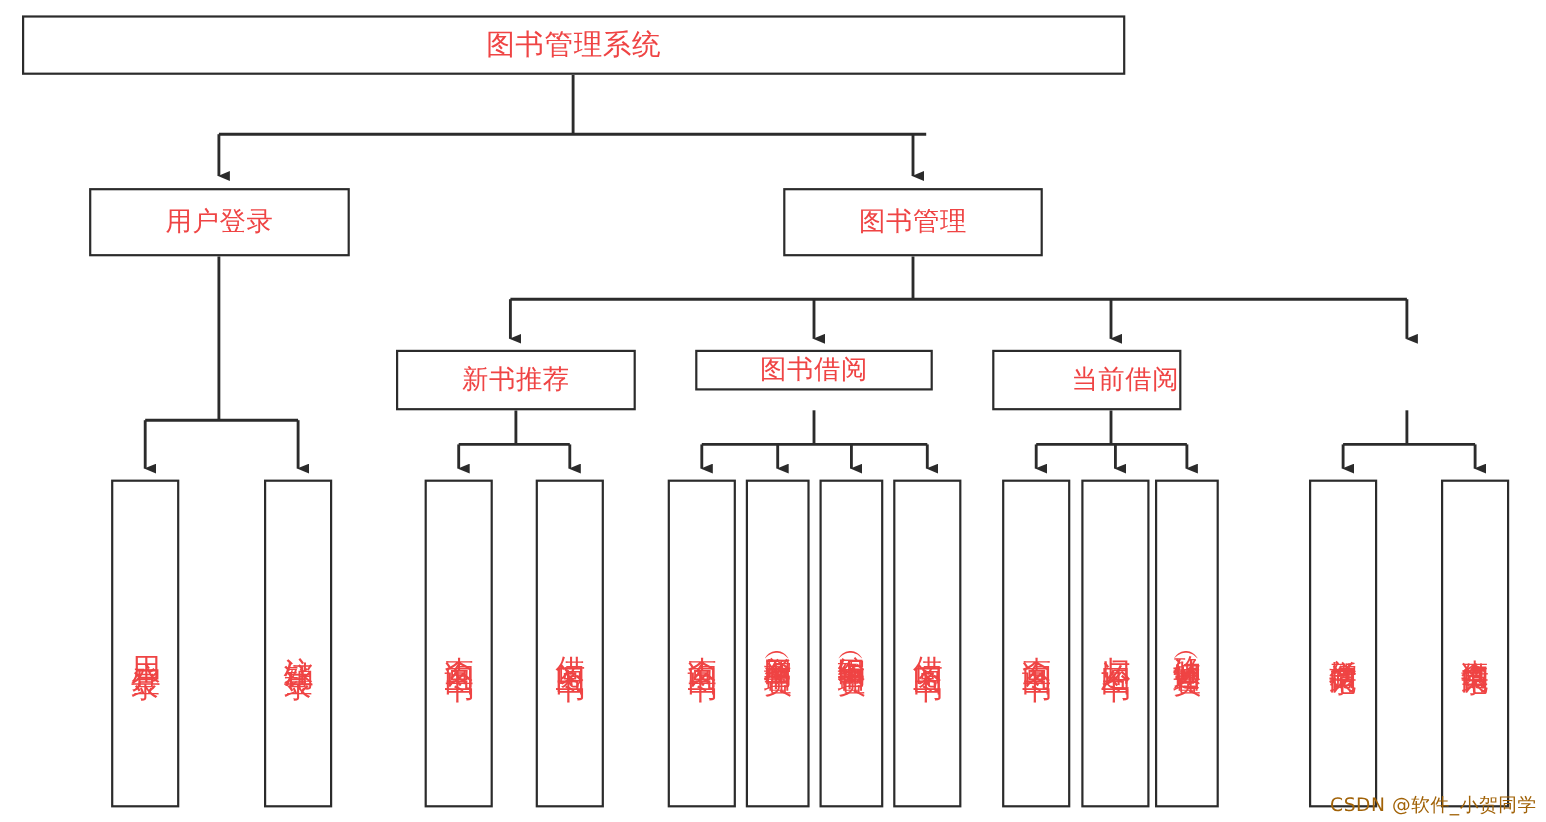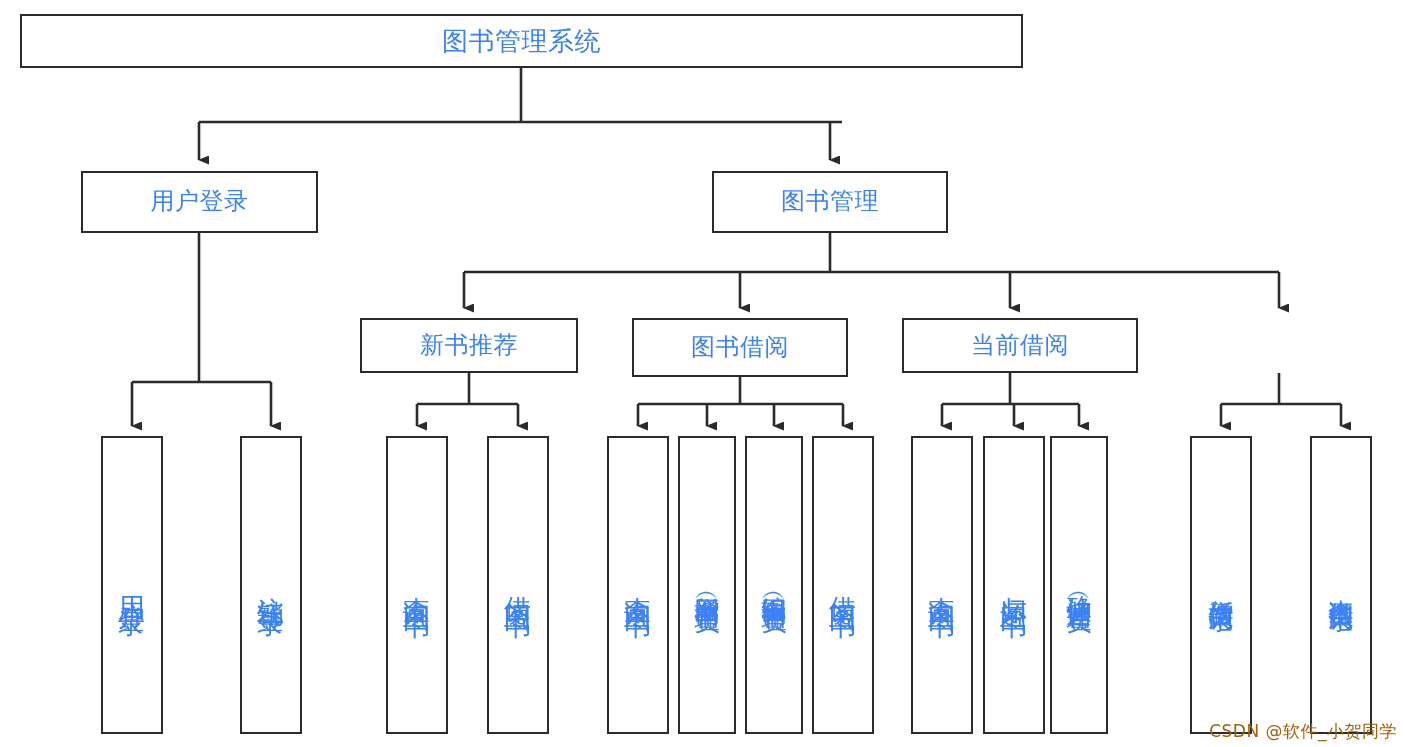--- a/index.html
+++ b/index.html
@@ -31,21 +31,21 @@
     position: absolute;
     box-sizing: border-box;
     border: 2px solid #2b2b2b;
     background: #ffffff;
     display: flex;
     align-items: center;
     justify-content: center;
     overflow: hidden;
   }
   .node .node-label {
-    color: #3b82f6;
+    color: #ef4444;
     line-height: 1.08;
     text-align: center;
     white-space: nowrap;
   }
   .node.horiz .node-label {
     font-size: 24px;
     letter-spacing: 0.5px;
   }
   .node.vert {
     align-items: center;
@@ -153,25 +153,25 @@
   </div>
 
   <div class="node horiz" style="left:360px; top:318px; width:218px; height:55px;">
     <span class="node-label">新书推荐</span>
   </div>
 
   <div class="node horiz" style="left:712px; top:171px; width:236px; height:62px;">
     <span class="node-label">图书管理</span>
   </div>
 
-  <div class="node horiz" style="left:632px; top:318px; width:216px; height:59px;">
+  <div class="node horiz" style="left:632px; top:318px; width:216px; height:37px;">
     <span class="node-label">图书借阅</span>
   </div>
 
-  <div class="node horiz" style="left:902px; top:318px; width:236px; height:55px;">
+  <div class="node horiz" style="left:902px; top:318px; width:172px; height:55px;justify-content:flex-end;">
     <span class="node-label">当前借阅</span>
   </div>
 
 
   <div class="node vert" style="left:101px; top:436px; width:62px; height:298px;">
     <span class="node-label">用户登录</span>
   </div>
 
   <div class="node vert" style="left:240px; top:436px; width:62px; height:298px;">
     <span class="node-label">注销登录</span>

